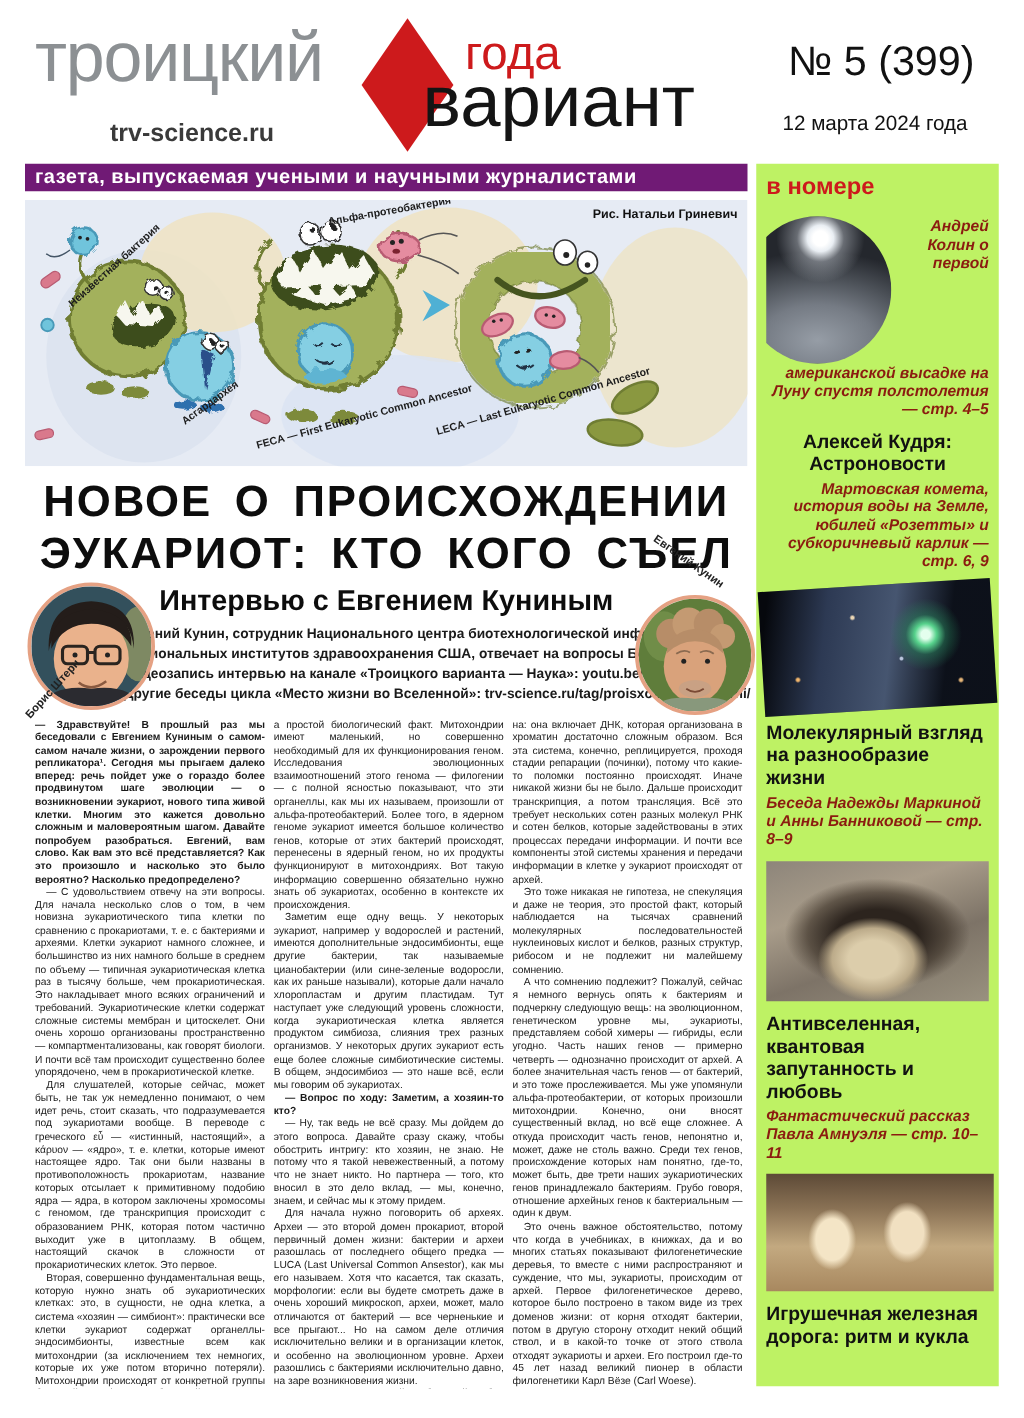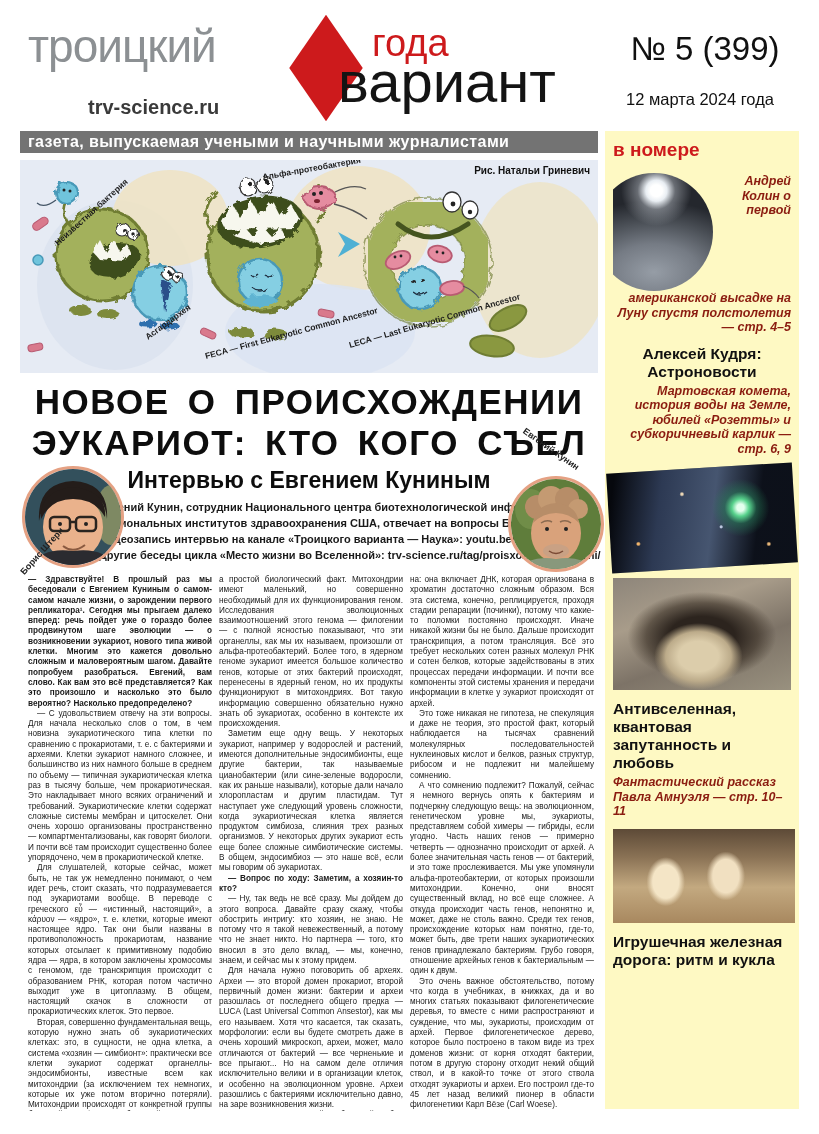--- a/index.html
+++ b/index.html
@@ -1,27 +1,27 @@
 <!DOCTYPE html>
 <html><head>
 <meta charset="utf-8">
 <style>
   html,body{margin:0;padding:0;background:#fff;}
   body{width:819px;height:1134px;position:relative;font-family:"Liberation Sans",sans-serif;color:#1a1a1a;overflow:hidden;}
   .page{position:absolute;inset:0;background:#fff;}
 
   
-  .brand-gray{position:absolute;left:28px;top:14px;font-size:46px;line-height:64px;font-weight:400;color:#8c9093;letter-spacing:-1px;z-index:2;}
+  .brand-gray{position:absolute;left:28px;top:14px;font-size:56px;line-height:64px;font-weight:400;color:#8c9093;letter-spacing:-1px;z-index:2;}
   .site{position:absolute;left:88px;top:96px;font-size:20px;font-weight:700;color:#3a3a3a;z-index:2;}
   .diamond{position:absolute;left:300px;top:42px;width:52px;height:52px;background:#cd1a1c;transform:scaleY(1.45) rotate(45deg);z-index:1;}
   .brand-red{position:absolute;left:372px;top:22px;font-size:38px;font-weight:500;color:#cd1a1c;z-index:2;}
   .brand-black{position:absolute;left:338px;top:52px;font-size:58px;line-height:60px;font-weight:500;color:#141414;z-index:2;}
   .issue-no{position:absolute;left:620px;top:30px;width:170px;text-align:center;font-size:33px;font-weight:500;color:#111;}
   .issue-date{position:absolute;left:610px;top:90px;width:180px;text-align:center;font-size:16.5px;font-weight:500;color:#111;}
-  .banner{position:absolute;left:20px;top:131px;width:570px;height:22px;background:#737373;color:#fff;font-size:16px;font-weight:700;line-height:22px;padding-left:8px;letter-spacing:.4px;}
+  .banner{position:absolute;left:20px;top:131px;width:570px;height:22px;background:#701a75;color:#fff;font-size:16px;font-weight:700;line-height:22px;padding-left:8px;letter-spacing:.4px;}
 
   
   main{position:absolute;left:20px;top:160px;width:578px;}
   .cartoon{width:578px;height:213px;}
   h1{margin:8px 0 0;text-align:center;font-size:35px;line-height:41px;font-weight:800;letter-spacing:1.5px;word-spacing:7px;color:#0d0d0d;}
   h2{margin:4px 0 4px;text-align:center;font-size:23px;line-height:26px;font-weight:700;color:#0d0d0d;}
   .intro{margin:6px auto 0;width:420px;text-align:center;}
   .intro p{margin:0;font-size:11px;line-height:16px;white-space:nowrap;}
   .intro p.b{font-weight:700;}
   .intro p.m{font-weight:600;}
@@ -33,21 +33,21 @@
   .pcap.left{left:-8px;top:386px;transform:rotate(-48deg);}
   .pcap.right{left:498px;top:284px;transform:rotate(35deg);}
 
   .cols{margin-top:12px;display:flex;gap:7px;height:536px;overflow:hidden;padding-left:8px;}
   .col{width:184px;flex:0 0 184px;font-size:8.2px;line-height:10.3px;text-align:justify;}
   .para{margin:0;text-indent:9px;}
   .col .para:first-child{text-indent:0;}
   .s-q{font-weight:700;}
 
   
-  aside{position:absolute;left:605px;top:131px;width:194px;height:978px;background:#fef9c3;box-sizing:border-box;padding:6px 8px;overflow:visible;}
+  aside{position:absolute;left:605px;top:131px;width:194px;height:978px;background:#bef264;box-sizing:border-box;padding:6px 8px;overflow:visible;}
   .sb-label{font-size:19px;font-weight:700;color:#cd1a1c;margin:2px 0 8px;}
   .sb-title{font-size:15.5px;line-height:18px;font-weight:700;color:#111;}
   .sb-byline{font-size:12.5px;line-height:14.5px;font-weight:600;font-style:italic;color:#8b1c10;margin-top:3px;}
   .tc{text-align:center;} .tr{text-align:right;}
   .sb-item{margin-top:10px;}
   .sb-item:first-of-type{margin-top:0;}
   .sb-row{overflow:hidden;}
   .sb-row::after{content:"";display:block;clear:both;}
 
   .photo{display:block;}
@@ -312,20 +312,24 @@
       </div>
     </div>
 
     <div class="sb-item">
       <div class="sb-title tc">Алексей Кудря: Астроновости</div>
       <div class="sb-byline tr">Мартовская комета, история воды на Земле, юбилей «Розетты» и субкоричневый карлик — стр. 6, 9</div>
     </div>
 
     <div class="photo comet"></div>
 
+    <div class="sb-item">
+      <div class="sb-title">Молекулярный взгляд на разнообразие жизни</div>
+      <div class="sb-byline">Беседа Надежды Маркиной и Анны Банниковой — стр. 8–9</div>
+    </div>
 
     <div class="photo marmot"></div>
 
     <div class="sb-item">
       <div class="sb-title">Антивселенная, квантовая запутанность и любовь</div>
       <div class="sb-byline">Фантастический рассказ Павла Амнуэля — стр. 10–11</div>
     </div>
 
     <div class="photo children"></div>
 

